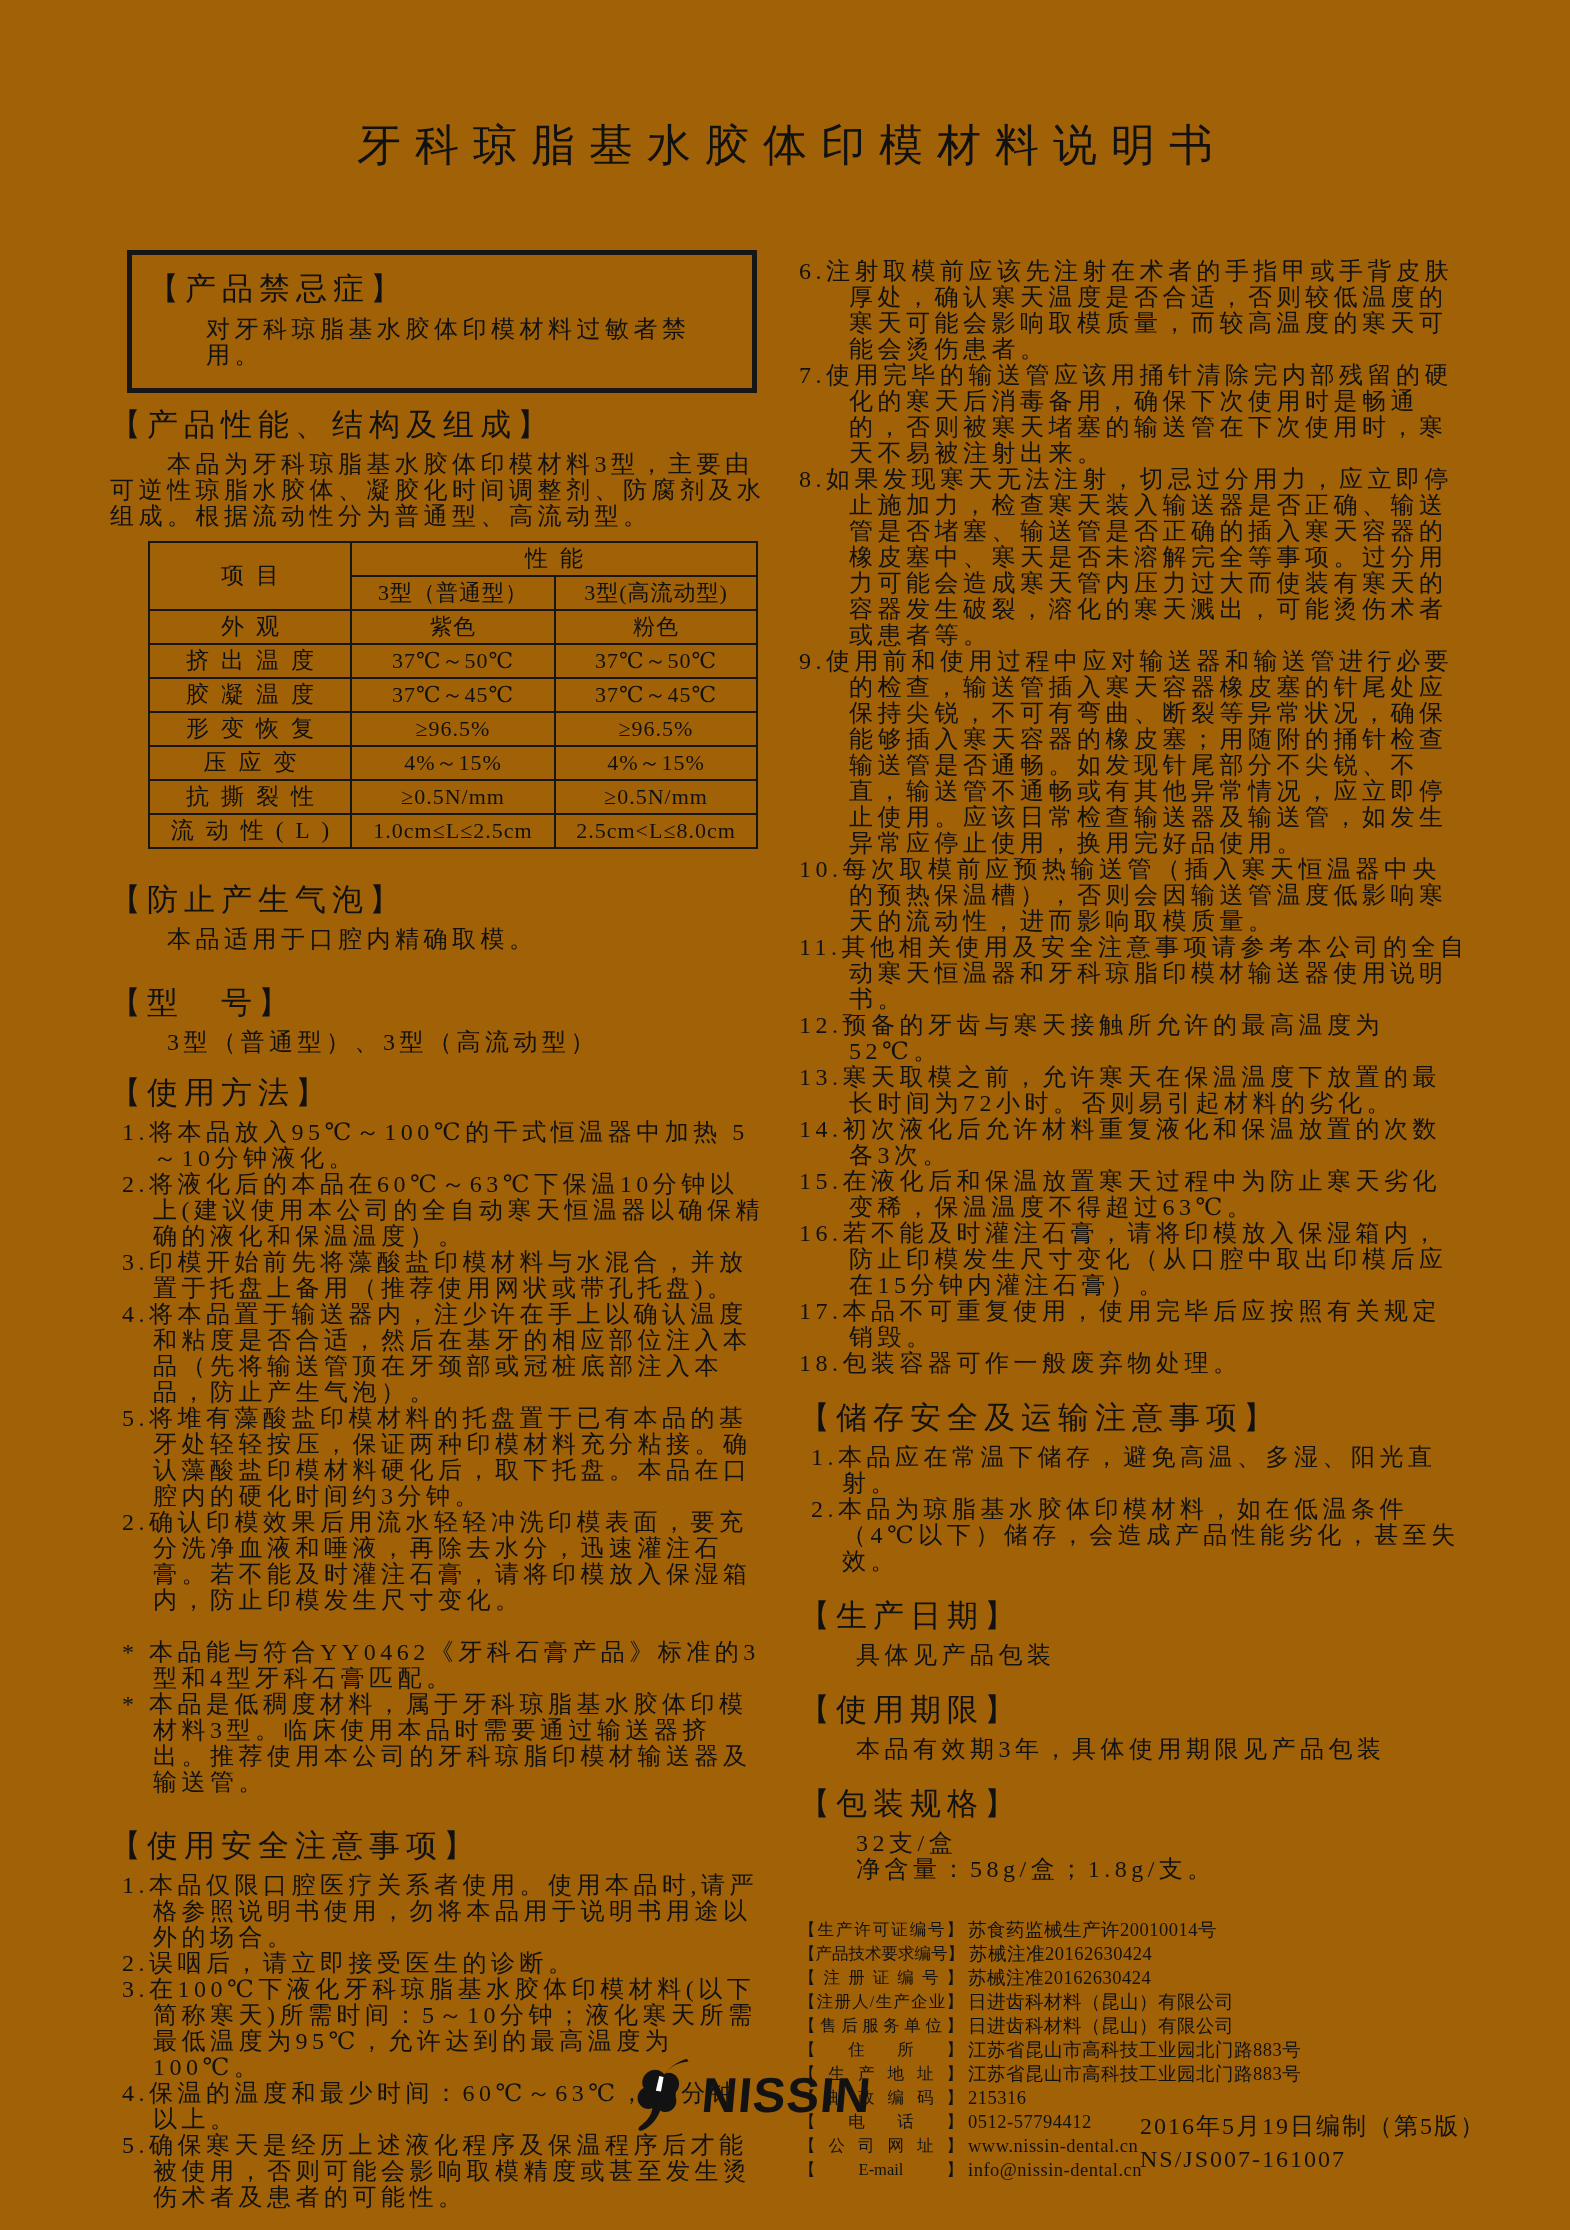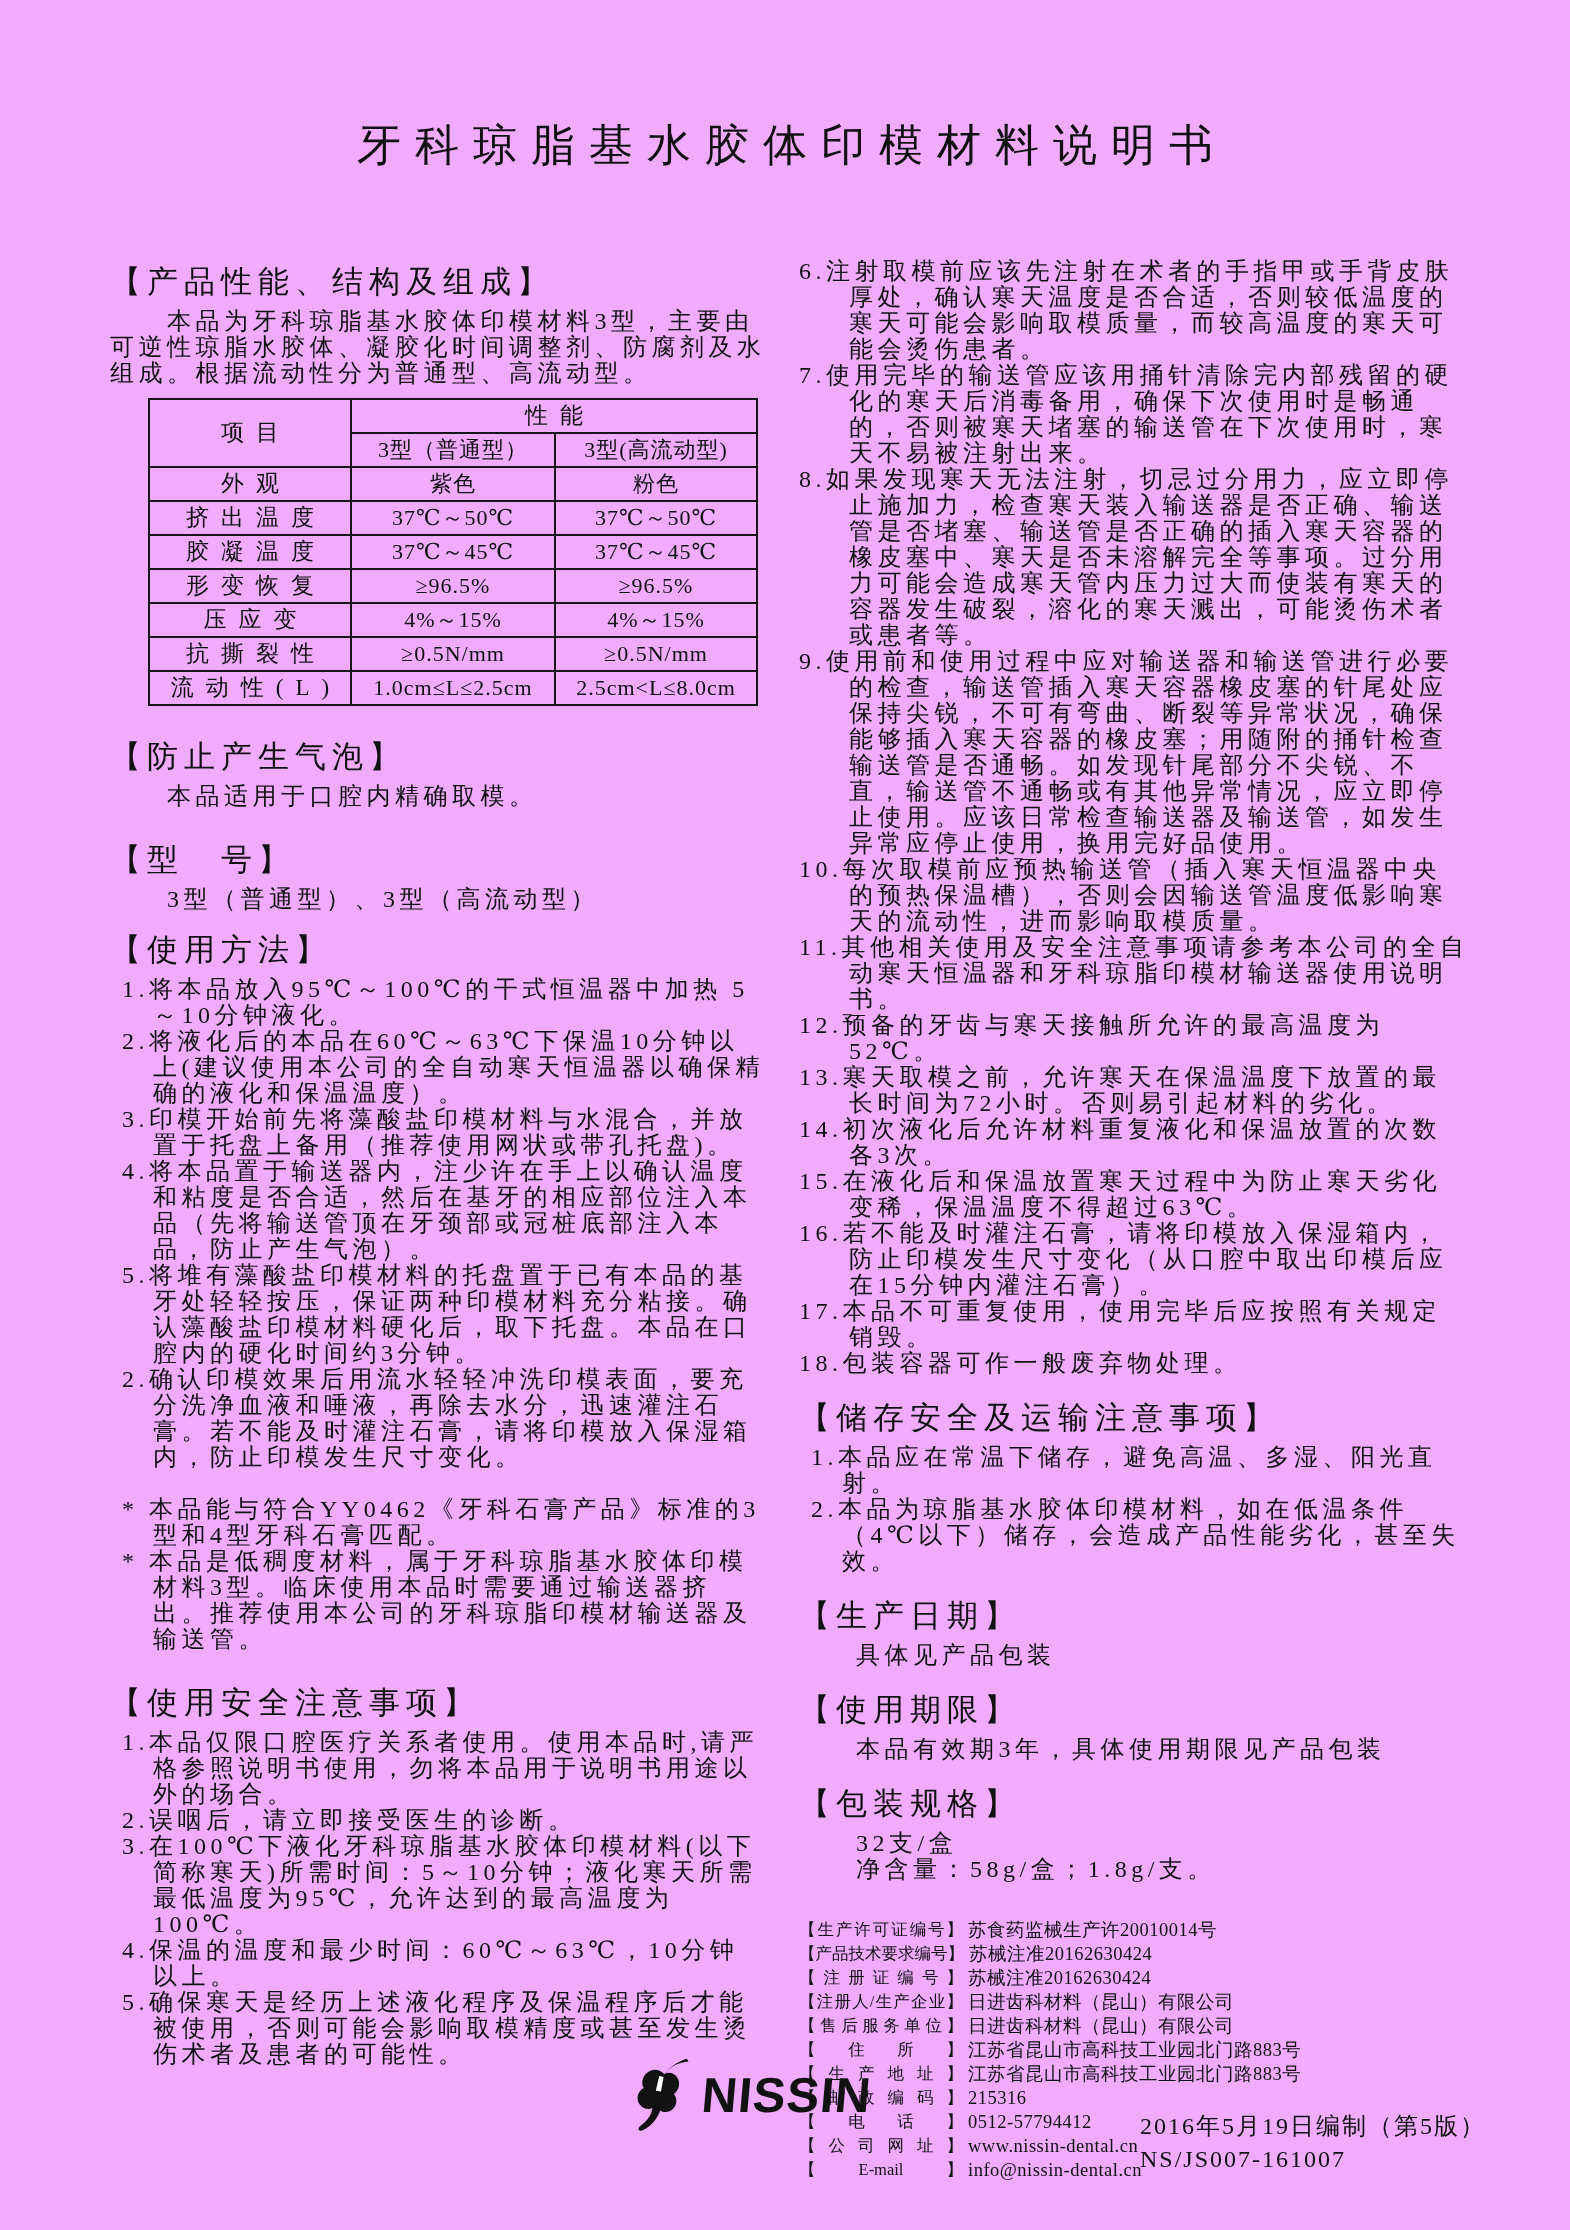--- a/index.html
+++ b/index.html
@@ -1,18 +1,18 @@
 <!DOCTYPE html>
 <html><head>
 <meta charset="utf-8">
 <style>
   html,body { margin:0; padding:0; background:#9a9a9a; }
   .page {
     position:relative; width:1570px; height:2230px; margin:0 auto;
-    background:#f0abfc; color:#111; overflow:hidden;
+    background:#a16207; color:#111; overflow:hidden;
     font-family:"Liberation Serif","DejaVu Serif",serif;
   }
   .title {
     position:absolute; top:118px; left:0; width:100%; margin:0;
     text-align:center; font-size:44px; font-weight:400;
     letter-spacing:14px; text-indent:14px; line-height:56px;
   }
   .col { position:absolute; font-size:24px; line-height:26px; letter-spacing:4.5px; }
   .col-left  { left:110px; top:250px; width:656px; }
   .col-right { left:799px; top:258px; width:670px; }
@@ -74,20 +74,24 @@
 </style>
 </head>
 <body>
 
 <div class="page">
 
   <h1 class="title">牙科琼脂基水胶体印模材料说明书</h1>
 
   <div class="col col-left">
 
+    <div class="warn-box">
+      <div class="box-h">【产品禁忌症】</div>
+      <div class="box-t">对牙科琼脂基水胶体印模材料过敏者禁用。</div>
+    </div>
 
     <h2 class="sec-h mt-sm">【产品性能、结构及组成】</h2>
     <p class="para indent">本品为牙科琼脂基水胶体印模材料3型，主要由可逆性琼脂水胶体、凝胶化时间调整剂、防腐剂及水组成。根据流动性分为普通型、高流动型。</p>
 
     <table class="perf-table">
       <colgroup>
           <col class="c1">
           <col class="c2">
           <col class="c3">
         </colgroup>

